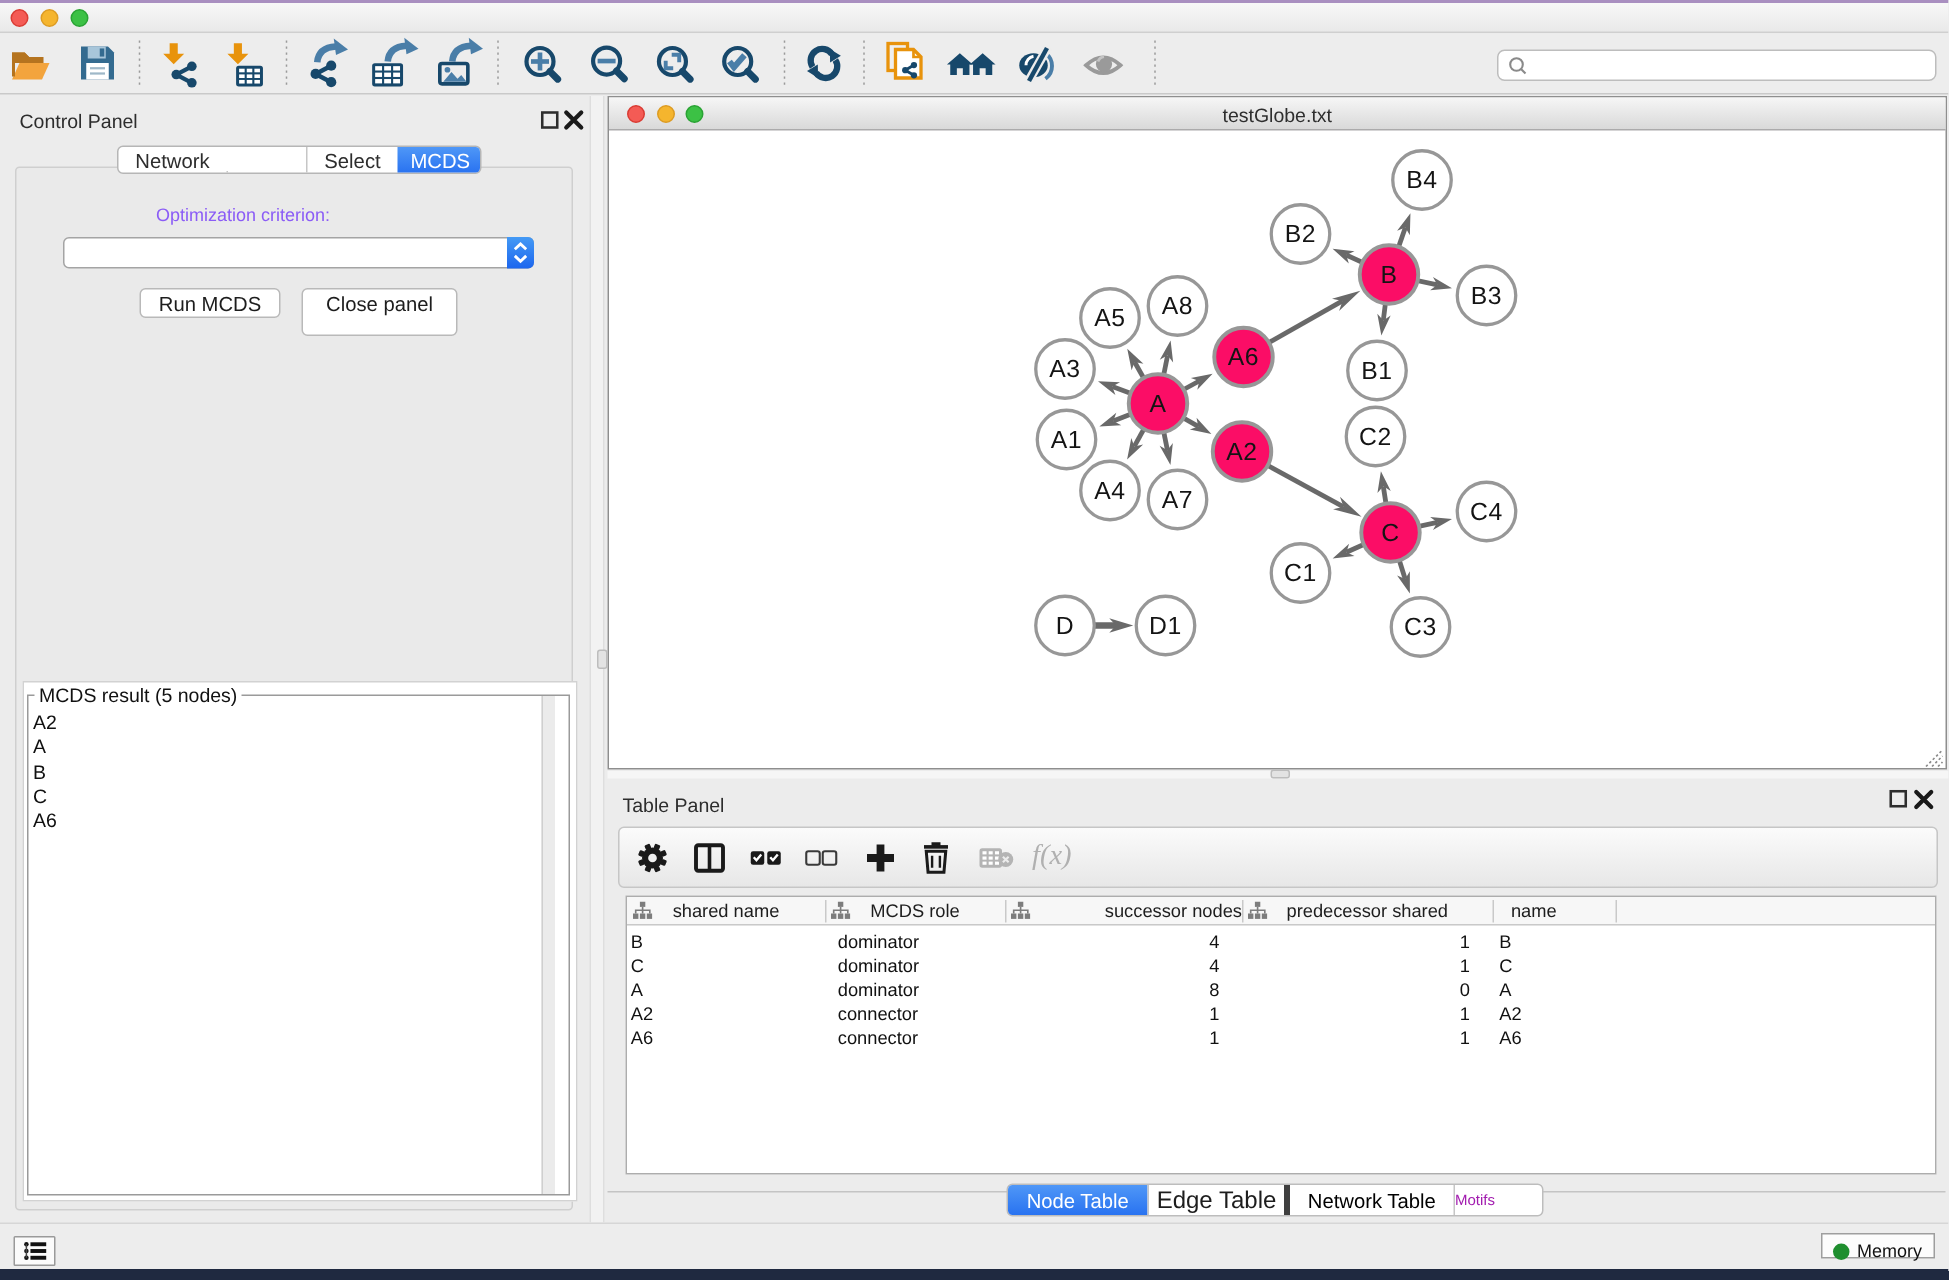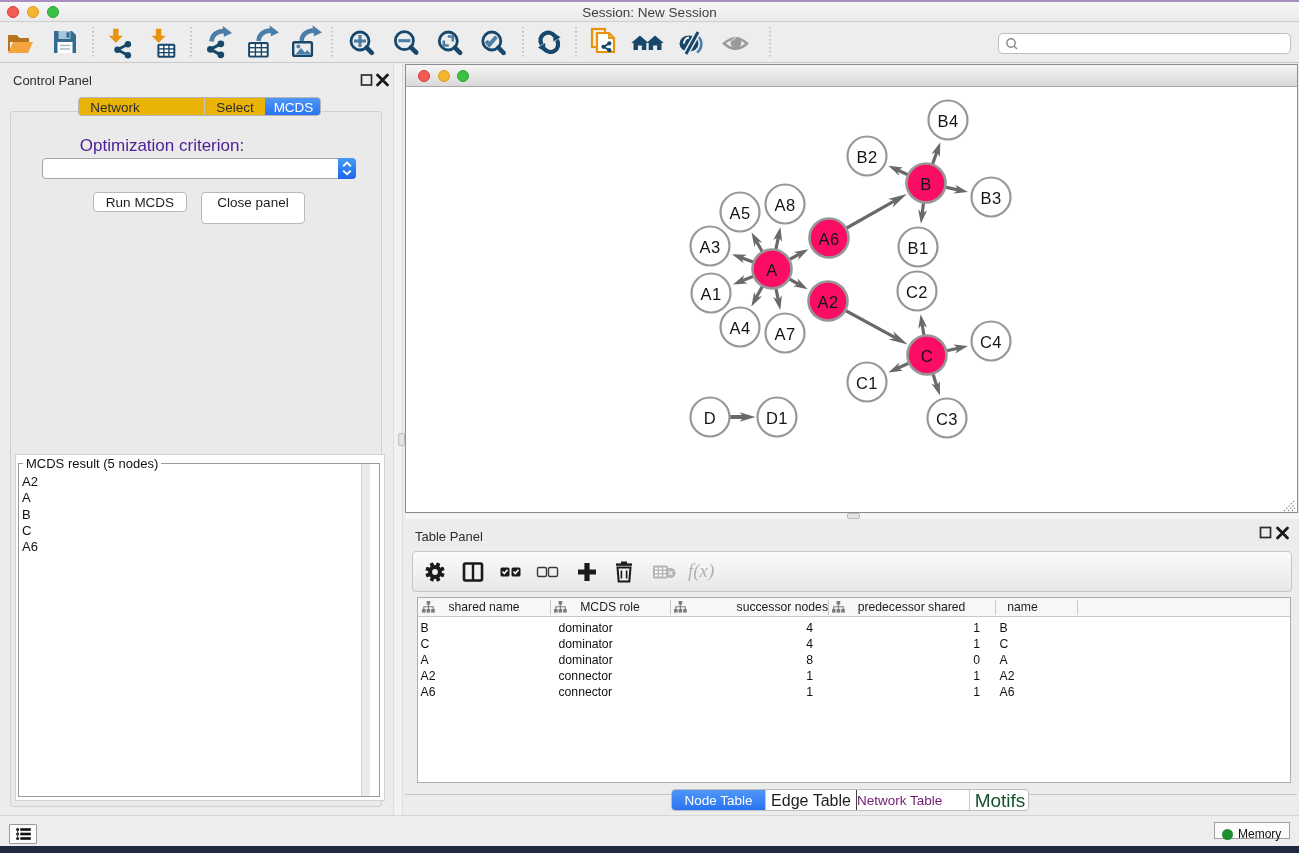--- a/index.html
+++ b/index.html
@@ -3,21 +3,20 @@
 *{margin:0;padding:0;box-sizing:border-box}
 html,body{width:1299px;height:853px;overflow:hidden}
 body{font-family:"Liberation Sans",sans-serif;background:#ececec;position:relative}
 .abs{position:absolute}
 </style></head><body>
 <div class="abs" style="left:0;top:0;width:1299px;height:2px;background:#a98fc0"></div>
 <div class="abs" style="left:0;top:2px;width:1299px;height:20px;background:linear-gradient(#f7f7f7,#e9e9e9);border-bottom:1px solid #cfcfcf">
 <div class="abs" style="left:7px;top:4px;width:12px;height:12px;border-radius:50%;background:#f45b55;border:0.5px solid #da3c34"></div>
 <div class="abs" style="left:27px;top:4px;width:12px;height:12px;border-radius:50%;background:#f5b52e;border:0.5px solid #dd9c23"></div>
 <div class="abs" style="left:47px;top:4px;width:12px;height:12px;border-radius:50%;background:#3cc145;border:0.5px solid #2aa334"></div>
-<div style="text-align:center;font-size:13.5px;color:#3e3e3e;padding-top:3px">Session: New Session</div>
 </div>
 <div class="abs" style="left:0;top:23px;width:1299px;height:40px;background:#ededed;border-bottom:1px solid #c9c9c9"></div>
 <svg width="800" height="40" viewBox="0 22 800 40" style="position:absolute;left:0;top:22px">
     <path d="M8,35 h8.5 l3,3 h9.5 v4 h-21 z" fill="#b5741f"></path>
     <path d="M8,53 l5,-11 h20 l-5,11 z" fill="#f3a43d"></path>
     <path d="M9,51 v-15 h7 l3,3" fill="none" stroke="#b5741f" stroke-width="2"></path>
     <path d="M54,31 h18 l4,4 v18 h-22 z" fill="#346b90"></path>
     <rect x="58.5" y="31" width="12" height="8" fill="#a8c6da"></rect>
     <rect x="66.5" y="32.3" width="3" height="5.4" fill="#346b90"></rect>
     <rect x="57.5" y="42" width="15" height="11" fill="#ffffff"></rect>
@@ -112,28 +111,28 @@
 <svg width="16" height="16" viewBox="0 0 16 16" style="position:absolute;left:5px;top:2px">
       <circle cx="7" cy="7" r="4.2" fill="none" stroke="#8a8a8a" stroke-width="1.4"></circle>
       <line x1="10" y1="10" x2="13" y2="13" stroke="#8a8a8a" stroke-width="1.4"></line>
     </svg>
 </div>
 <div class="abs" style="left:5px;top:72.5px;font-size:13px;color:#2d2d2d;padding-left:8px">Control Panel</div>
 <svg class="abs" style="left:358px;top:72px" width="34" height="16" viewBox="0 0 34 16">
 <rect x="3.5" y="3" width="10" height="10" fill="none" stroke="#2d2d2d" stroke-width="1.7"></rect>
 <path d="M19.5,3 l10,10 M29.5,3 l-10,10" stroke="#1a1a1a" stroke-width="2.8" stroke-linecap="round"></path>
 </svg>
-<div class="abs" style="left:78px;top:97px;width:243px;height:19px;background:#eab308;border:1px solid #b6b6b6;border-radius:4px;overflow:hidden;z-index:5">
+<div class="abs" style="left:78px;top:97px;width:243px;height:19px;background:#ffffff;border:1px solid #b6b6b6;border-radius:4px;overflow:hidden;z-index:5">
     <div style="position:absolute;left:0px;top:0;width:72px;height:19px;color:#2d2d2d;font-size:13.5px;text-align:center;line-height:19px">Network</div>
     <div style="position:absolute;left:72px;top:16px;width:53px;height:19px;color:#2d2d2d;border-left:1px solid #c6c6c6;font-size:13.5px;text-align:right;line-height:19px">Style</div>
     <div style="position:absolute;left:125px;top:0;width:61px;height:19px;color:#2d2d2d;border-left:1px solid #c6c6c6;font-size:13.5px;text-align:center;line-height:19px">Select</div>
     <div style="position:absolute;left:186px;top:0;width:57px;height:19px;background:linear-gradient(#4f97f7,#256ff0);color:#fff;font-size:13.5px;text-align:center;line-height:19px">MCDS</div>
   </div>
 <div class="abs" style="left:10px;top:111px;width:372px;height:696px;border:1px solid #cfcfcf;border-radius:3px;background:#eaeaea"></div>
-<div class="abs" style="left:10px;top:136px;width:304px;text-align:center;font-size:17px;color:#4c1d95">Optimization criterion:</div>
+<div class="abs" style="left:10px;top:136px;width:304px;text-align:center;font-size:12px;color:#8b5cf6">Optimization criterion:</div>
 <div class="abs" style="left:42px;top:158px;width:314px;height:21px;background:#fff;border:1px solid #a4a4a4;border-radius:4px">
 <div class="abs" style="right:-1px;top:-1px;width:18px;height:21px;background:linear-gradient(#449af5,#1c66ee);border-radius:0 4px 4px 0">
 <svg width="18" height="21" viewBox="0 0 18 21">
         <path d="M5.2,8.2 l3.8,-3.6 l3.8,3.6" fill="none" stroke="#fff" stroke-width="1.9"></path>
         <path d="M5.2,12.6 l3.8,3.6 l3.8,-3.6" fill="none" stroke="#fff" stroke-width="1.9"></path>
       </svg>
 </div>
   </div>
 <div class="abs" style="left:93px;top:192px;width:94px;height:20px;background:#fff;border:1px solid #b9b9b9;border-radius:4px;font-size:13.5px;color:#1d1d1d;text-align:center;line-height:19.5px">Run MCDS</div>
 <div class="abs" style="left:201px;top:192px;width:104px;height:32px;background:#fff;border:1px solid #b9b9b9;border-radius:4px;font-size:13.5px;color:#1d1d1d;text-align:center;line-height:19.5px">Close panel</div>
@@ -146,20 +145,21 @@
 <div class="abs" style="left:22px;top:507px;font-size:13px;color:#111">B</div>
 <div class="abs" style="left:22px;top:523px;font-size:13px;color:#111">C</div>
 <div class="abs" style="left:22px;top:539px;font-size:13px;color:#111">A6</div>
 <div class="abs" style="left:393px;top:64px;width:10px;height:751px;background:#f2f2f2;border-left:1px solid #dedede;border-right:1px solid #dedede"></div>
 <div class="abs" style="left:405px;top:514px;width:894px;height:5px;background:#f6f6f6"></div>
 <div class="abs" style="left:405px;top:64px;width:893px;height:449px;border:1px solid #8e8e8e;background:#fff">
 <div style="position:absolute;left:0;top:0;width:891px;height:22px;background:linear-gradient(#f6f6f6,#d9d9d9);border-bottom:1px solid #abaaab">
 <div class="abs" style="left:12px;top:5px;width:12px;height:12px;border-radius:50%;background:#f45b55;border:0.5px solid #da3c34"></div>
 <div class="abs" style="left:32px;top:5px;width:12px;height:12px;border-radius:50%;background:#f5b52e;border:0.5px solid #dd9c23"></div>
 <div class="abs" style="left:51px;top:5px;width:12px;height:12px;border-radius:50%;background:#3cc145;border:0.5px solid #2aa334"></div>
+<div style="text-align:center;font-size:13px;color:#2e2e2e;padding-top:3.5px">testGlobe.txt</div>
 </div>
 <svg width="13" height="13" viewBox="0 0 13 13" style="position:absolute;right:1px;bottom:0">
       <path d="M1,12 L12,1 M5,12 L12,5 M9,12 L12,9" stroke="#8a8a8a" stroke-width="1.1" stroke-dasharray="1.6,1.6" fill="none"></path>
     </svg>
 </div>
 <svg width="890" height="425" viewBox="406 87 890 425" style="position:absolute;left:406px;top:87px" font-family="Liberation Sans, sans-serif">
     <line x1="772.0" y1="269.0" x2="742.2" y2="280.7" stroke="#696969" stroke-width="3.2"></line>
     <polygon points="732.9,284.4 744.2,275.1 742.2,280.7 747.5,283.5" fill="#696969"></polygon>
     <line x1="772.0" y1="269.0" x2="741.5" y2="257.7" stroke="#696969" stroke-width="3.2"></line>
     <polygon points="732.0,254.2 746.7,254.8 741.5,257.7 743.6,263.3" fill="#696969"></polygon>
@@ -350,22 +350,22 @@
 <div class="abs" style="left:999.5px;top:669px;font-size:12.2px;color:#111">A2</div>
 <div class="abs" style="left:420.5px;top:685px;font-size:12.2px;color:#111">A6</div>
 <div class="abs" style="left:558.5px;top:685px;font-size:12.2px;color:#111">connector</div>
 <div class="abs" style="left:700px;top:685px;width:113px;text-align:right;font-size:12.2px;color:#111">1</div>
 <div class="abs" style="left:870px;top:685px;width:110px;text-align:right;font-size:12.2px;color:#111">1</div>
 <div class="abs" style="left:999.5px;top:685px;font-size:12.2px;color:#111">A6</div>
 <div class="abs" style="left:405px;top:794px;width:892px;height:1px;background:#c4c4c4"></div>
 <div class="abs" style="left:671px;top:789px;width:358px;height:22px;background:#fff;border:1px solid #bdbdbd;border-radius:4px;overflow:hidden">
     <div style="position:absolute;left:0px;top:0;width:93px;height:22px;background:linear-gradient(#4f97f7,#256ff0);color:#fff;font-size:13.5px;text-align:center;line-height:21px">Node Table</div>
     <div style="position:absolute;left:93px;top:0;width:91px;height:22px;color:#1d1d1d;border-left:1px solid #c6c6c6;font-size:16px;text-align:center;line-height:21px">Edge Table</div>
-    <div style="position:absolute;left:184px;top:0;width:113px;height:22px;color:#701a75;border-left:1px solid #404040;font-size:13.5px;line-height:21px">Network Table</div>
-    <div style="position:absolute;left:297px;top:0;width:61px;height:22px;color:#14532d;border-left:1px solid #c6c6c6;font-size:19px;text-align:center;line-height:21px">Motifs</div>
+    <div style="position:absolute;left:184px;top:0;width:113px;height:22px;color:#000000;border-left:4px solid #404040;font-size:13.5px;text-align:center;line-height:21px">Network Table</div>
+    <div style="position:absolute;left:297px;top:0;width:61px;height:22px;color:#a21caf;border-left:1px solid #c6c6c6;font-size:10px;line-height:21px">Motifs</div>
   </div>
 <div class="abs" style="left:0;top:815px;width:1299px;height:32px;background:#ededed;border-top:1px solid #d6d6d6"></div>
 <div class="abs" style="left:9px;top:824px;width:28px;height:20px;background:#fbfbfb;border:1.5px solid #9a9a9a;border-radius:1px">
 <svg width="26" height="18" viewBox="0 0 26 18">
       <g fill="#111">
         <circle cx="7.6" cy="4.5" r="1.5"></circle>
         <rect x="10.3" y="3.2" width="10.5" height="2.6"></rect>
         <circle cx="7.6" cy="9" r="1.5"></circle>
         <rect x="10.3" y="7.7" width="10.5" height="2.6"></rect>
         <circle cx="7.6" cy="13.5" r="1.5"></circle>

